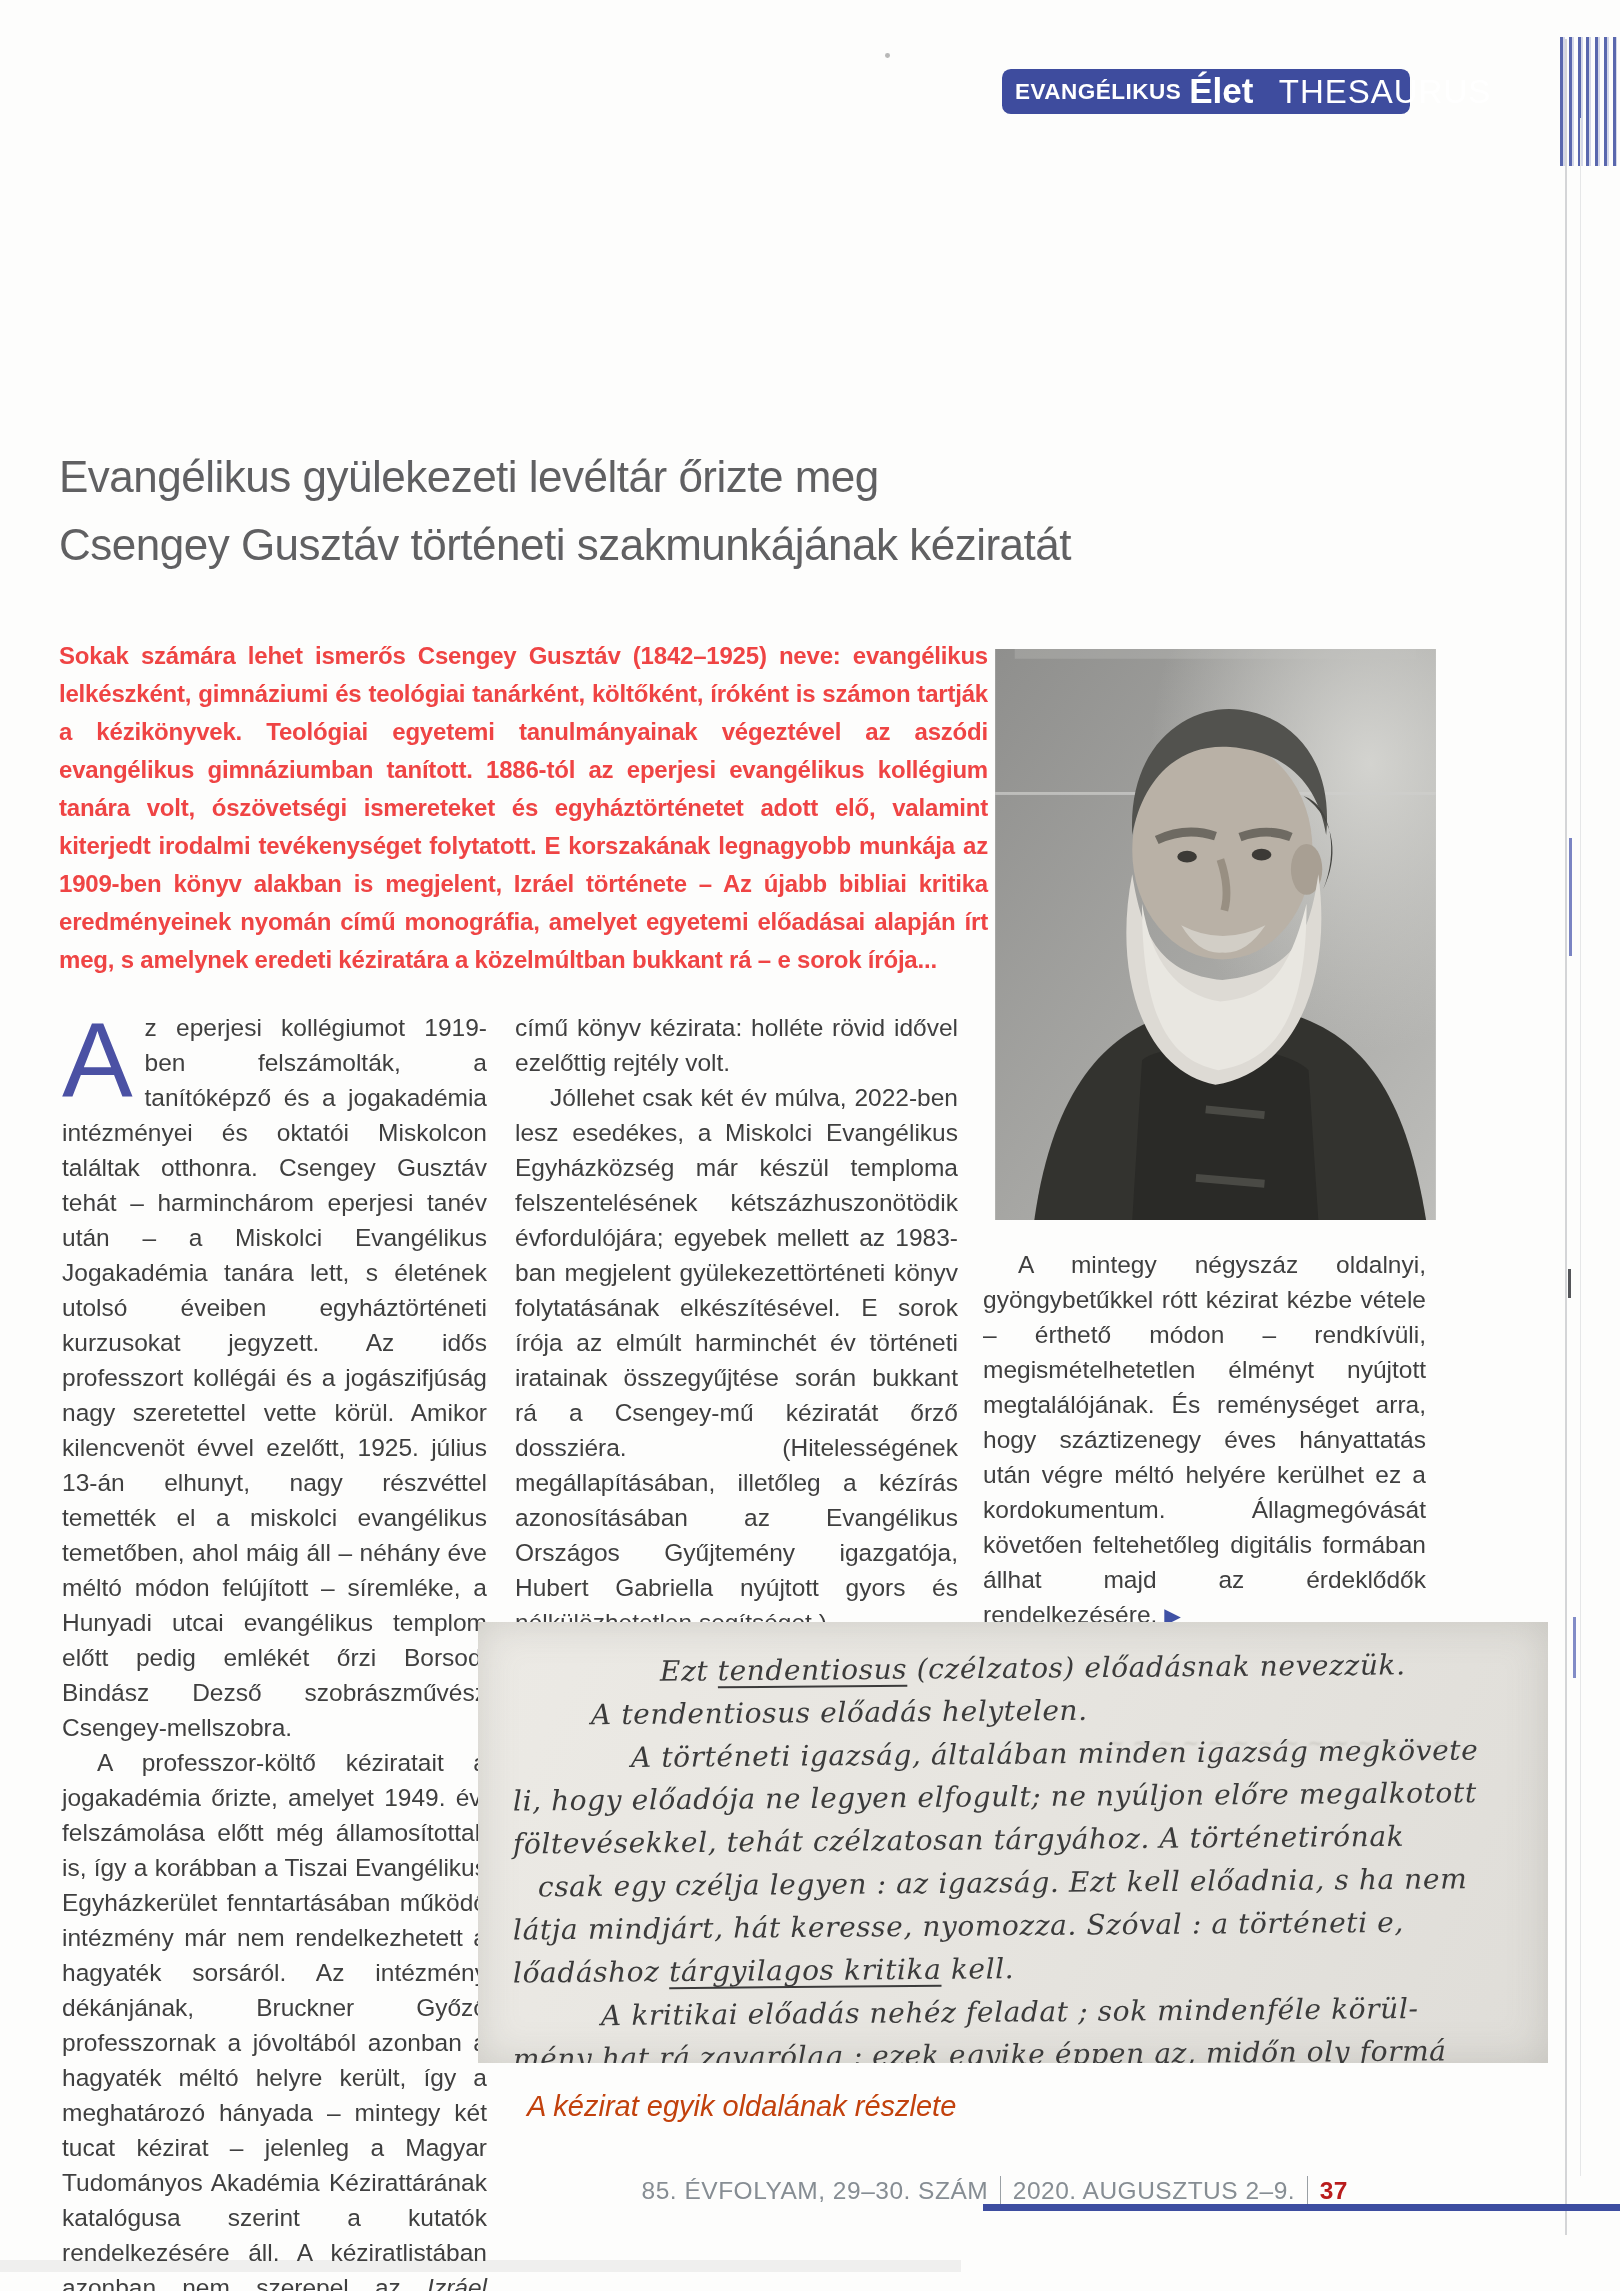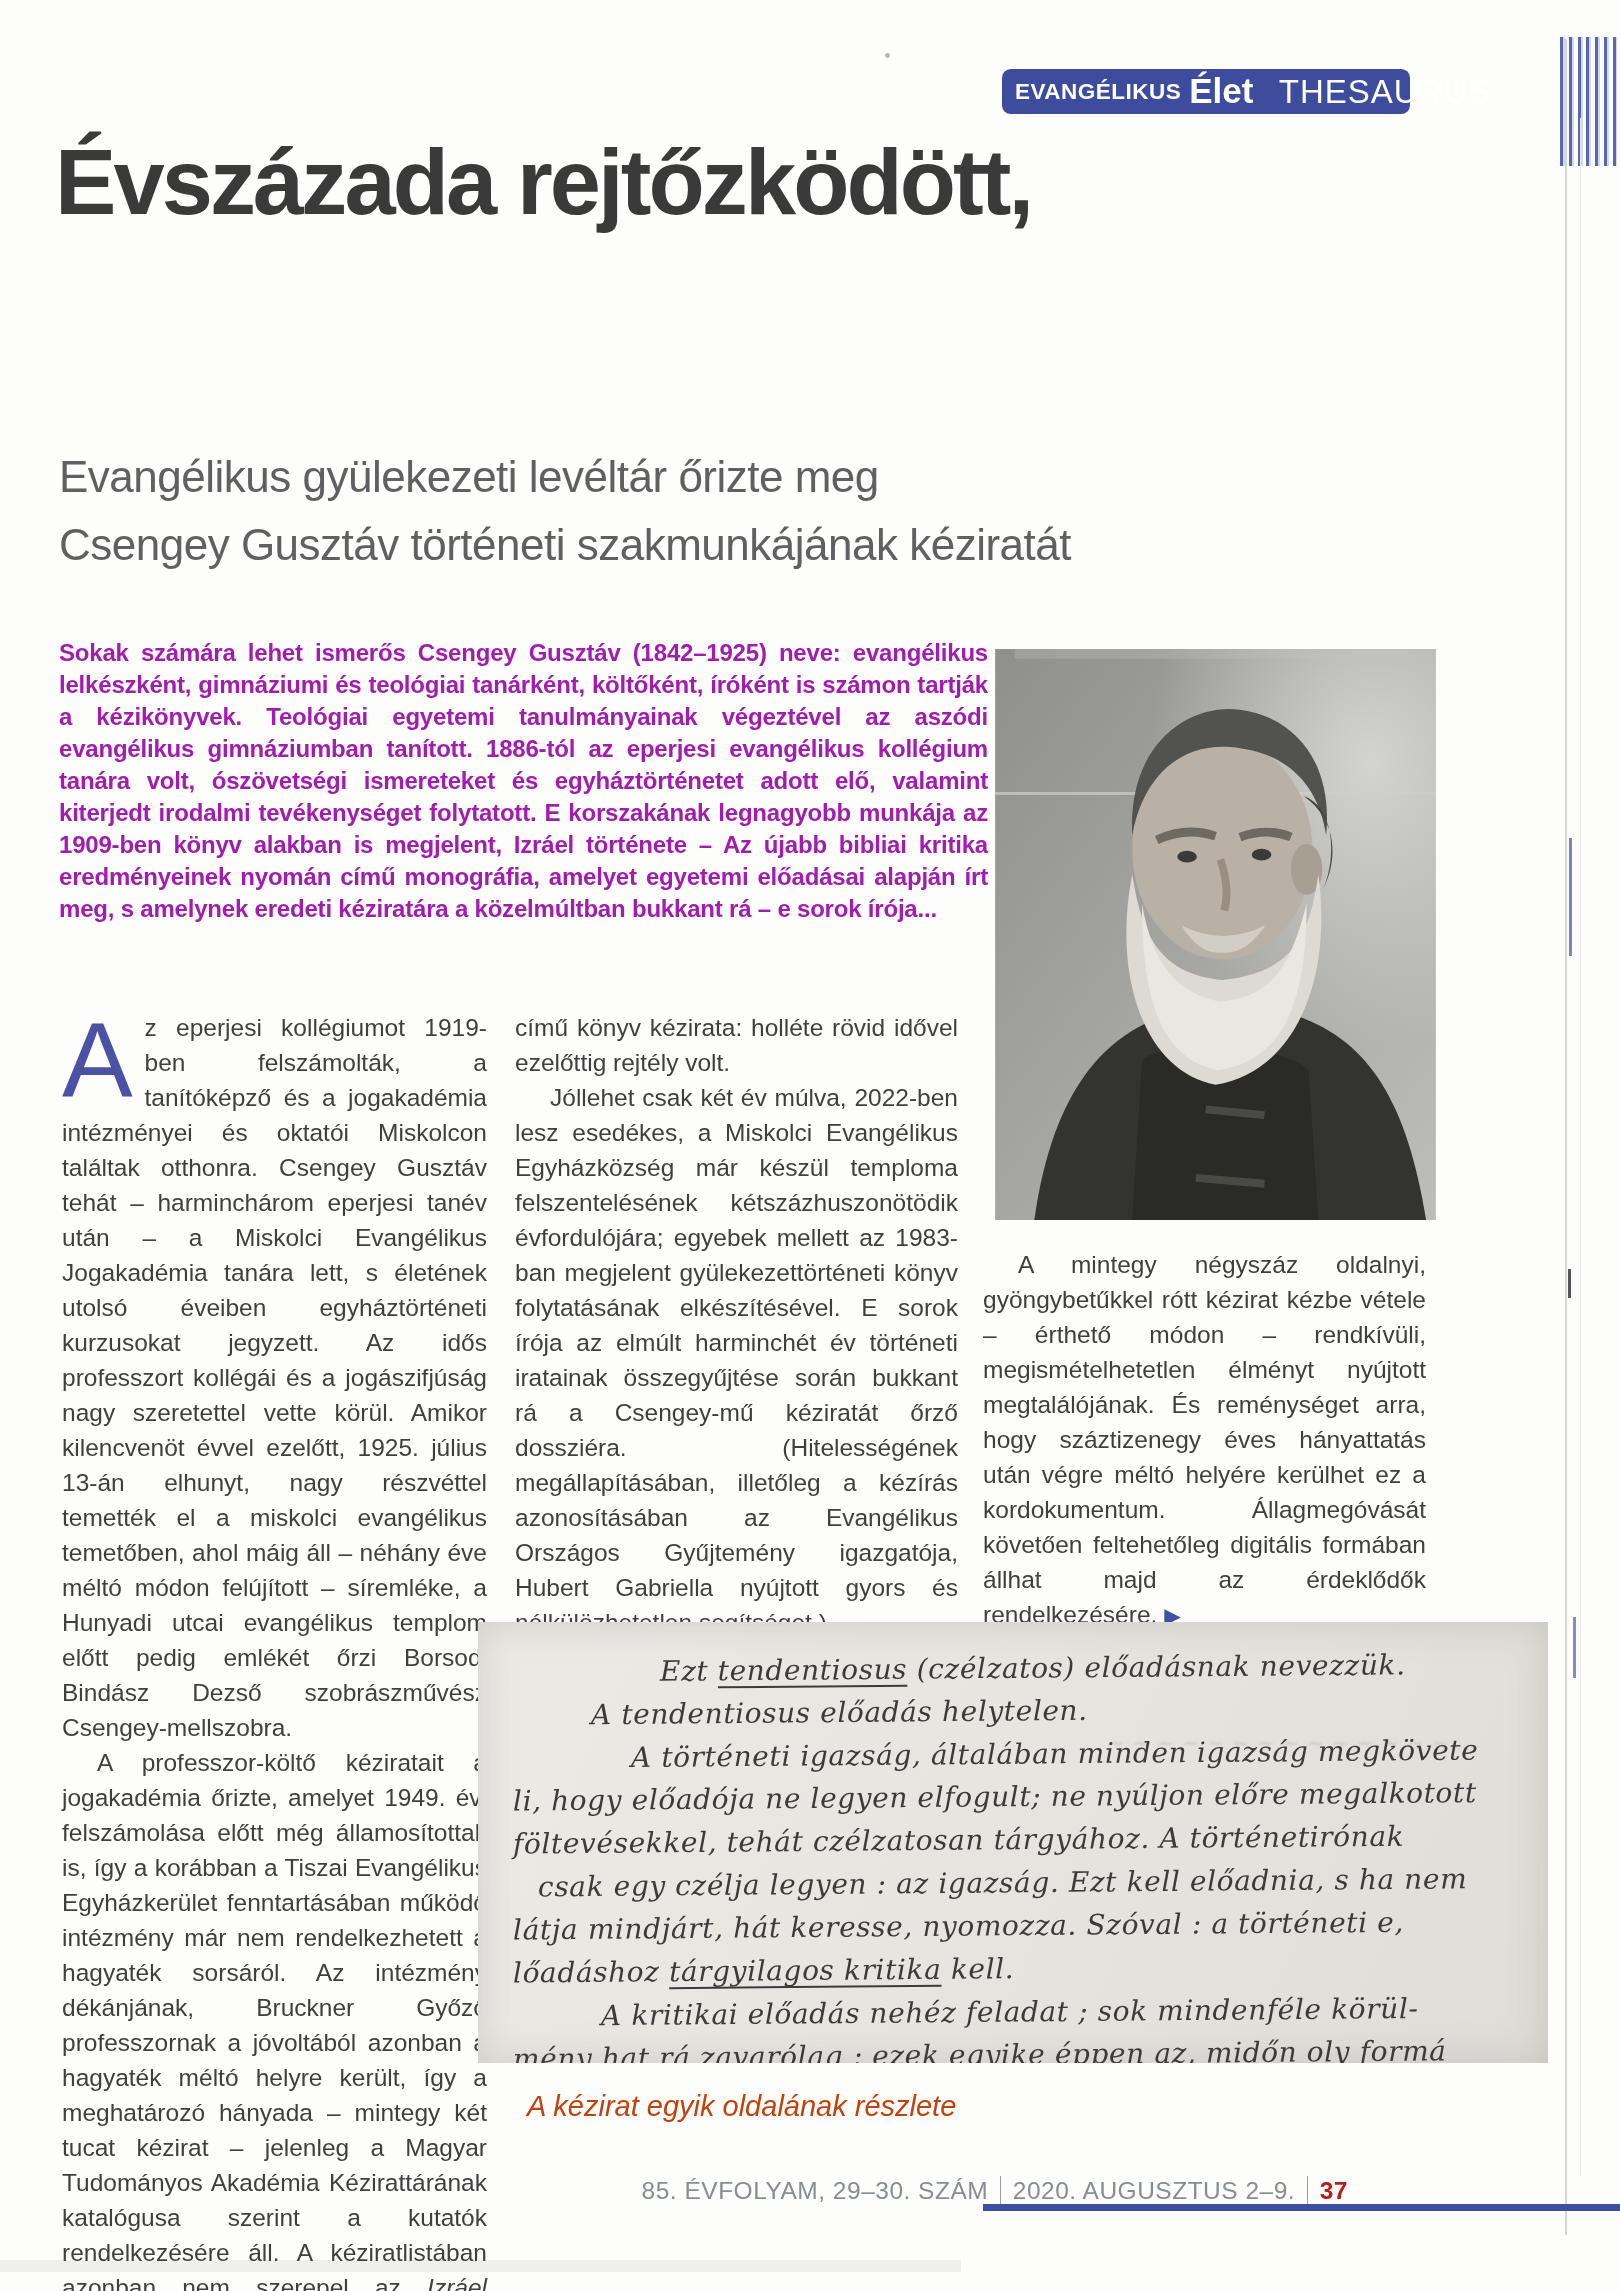--- a/index.html
+++ b/index.html
@@ -25,22 +25,22 @@
   .edge-tick-blue-2{position:absolute;left:1573px;top:1617px;width:2.9px;height:61px;background:#4d5bb0;opacity:.7;}
   .speck{position:absolute;left:885px;top:53px;width:4.9px;height:4.9px;border-radius:50%;background:#9a9a9a;opacity:.7;}
   .bottom-smudge{position:absolute;left:0;top:2260px;width:961px;height:11.8px;background:#efefee;}
 
   
   .title{position:absolute;left:55px;top:133px;color:#3a3a3a;font-weight:700;
          font-size:92px;line-height:1.07;letter-spacing:-2.9px;}
   .subtitle{position:absolute;left:59px;top:443px;color:#606062;font-size:44px;line-height:1.55;font-weight:400;letter-spacing:-0.5px;}
 
   
-  .lead{position:absolute;left:59px;top:637px;width:929px;color:#a21caf;font-weight:700;
-        font-size:24px;line-height:32px;text-align:justify;letter-spacing:-0.2px;}
+  .lead{position:absolute;left:59px;top:637px;width:929px;color:#ef4444;font-weight:700;
+        font-size:24px;line-height:38px;text-align:justify;letter-spacing:-0.2px;}
 
   
   .photo{position:absolute;left:995px;top:649px;width:441px;height:571px;}
 
   
   .col{position:absolute;color:#3f3f3f;font-size:24.5px;line-height:35px;text-align:justify;}
   .col p{margin:0;}
   .col p.ind{text-indent:35px;}
   .col1{left:62px;top:1010px;width:425px;}
   .col2{left:515px;top:1010px;width:443px;}
@@ -90,21 +90,20 @@
   <div class="edge-comb"></div>
   <div class="edge-line-1"></div>
   <div class="edge-line-2"></div>
   <div class="edge-tick-blue-1"></div>
   <div class="edge-tick-dark"></div>
   <div class="edge-tick-blue-2"></div>
   <div class="speck"></div>
   <div class="bottom-smudge"></div>
 
   <div class="title">
-    <div>Évszázada rejtőzködött,</div>
   </div>
 
   <div class="subtitle">
     <div>Evangélikus gyülekezeti levéltár őrizte meg</div>
     <div>Csengey Gusztáv történeti szakmunkájának kéziratát</div>
   </div>
 
   <div class="lead">Sokak számára lehet ismerős Csengey Gusztáv (1842–1925) neve: evangélikus lelkészként, gimnáziumi és teológiai tanárként, költőként, íróként is számon tartják a kézikönyvek. Teológiai egyetemi tanulmányainak végeztével az aszódi evangélikus gimnáziumban tanított. 1886-tól az eperjesi evangélikus kollégium tanára volt, ószövetségi ismereteket és egyháztörténetet adott elő, valamint kiterjedt irodalmi tevékenységet folytatott. E korszakának legnagyobb munkája az 1909-ben könyv alakban is megjelent, Izráel története – Az újabb bibliai kritika eredményeinek nyomán című monográfia, amelyet egyetemi előadásai alapján írt meg, s amelynek eredeti kéziratára a közelmúltban bukkant rá – e sorok írója...</div>
 
   <div class="photo">

